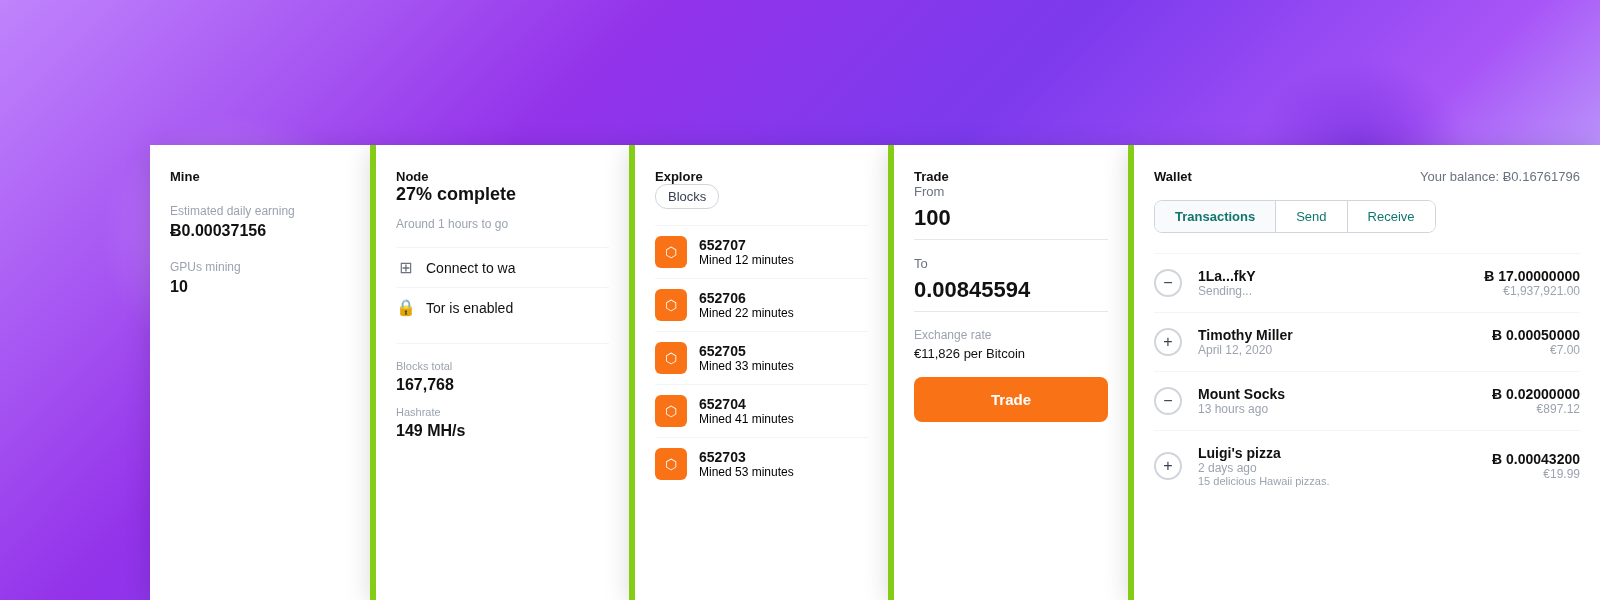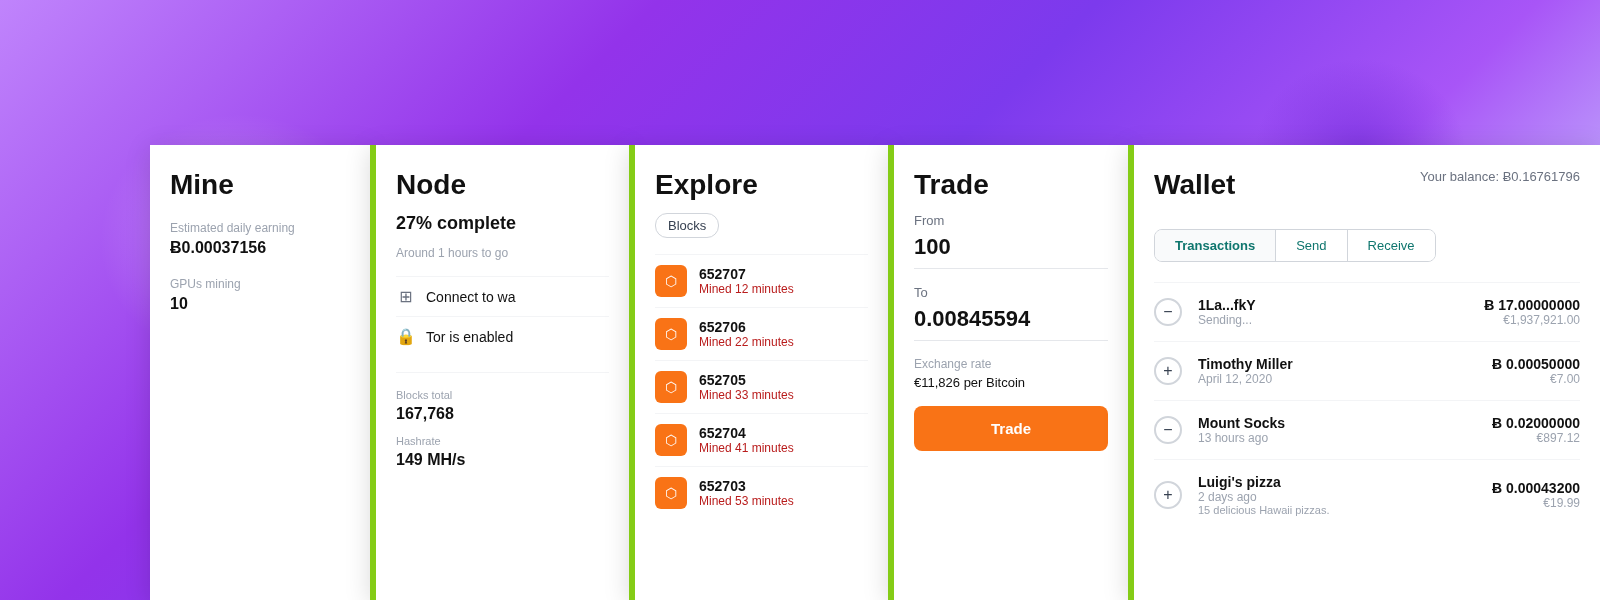--- a/index.html
+++ b/index.html
@@ -48,24 +48,24 @@
       overflow: hidden;
       position: relative;
       box-shadow: 0 4px 24px rgba(0,0,0,0.15);
     }
 
     .panel + .panel {
       border-left: 6px solid #84cc16;
     }
 
     .panel-title {
-      font-size: 28px;
+      font-size: 13px;
       font-weight: 700;
       color: #111;
-      margin-bottom: 12px;
+      margin-bottom: 0;
     }
 
     
     .mine-panel {
       min-width: 180px;
       max-width: 220px;
     }
 
     .mine-stat-label {
       font-size: 12px;
@@ -175,21 +175,21 @@
     }
 
     .block-number {
       font-size: 14px;
       font-weight: 600;
       color: #111;
     }
 
     .block-time {
       font-size: 12px;
-      color: #b91c1c;
+      color: #000000;
     }
 
     
     .trade-panel {
       min-width: 200px;
       max-width: 240px;
     }
 
     .trade-field {
       margin-bottom: 16px;

